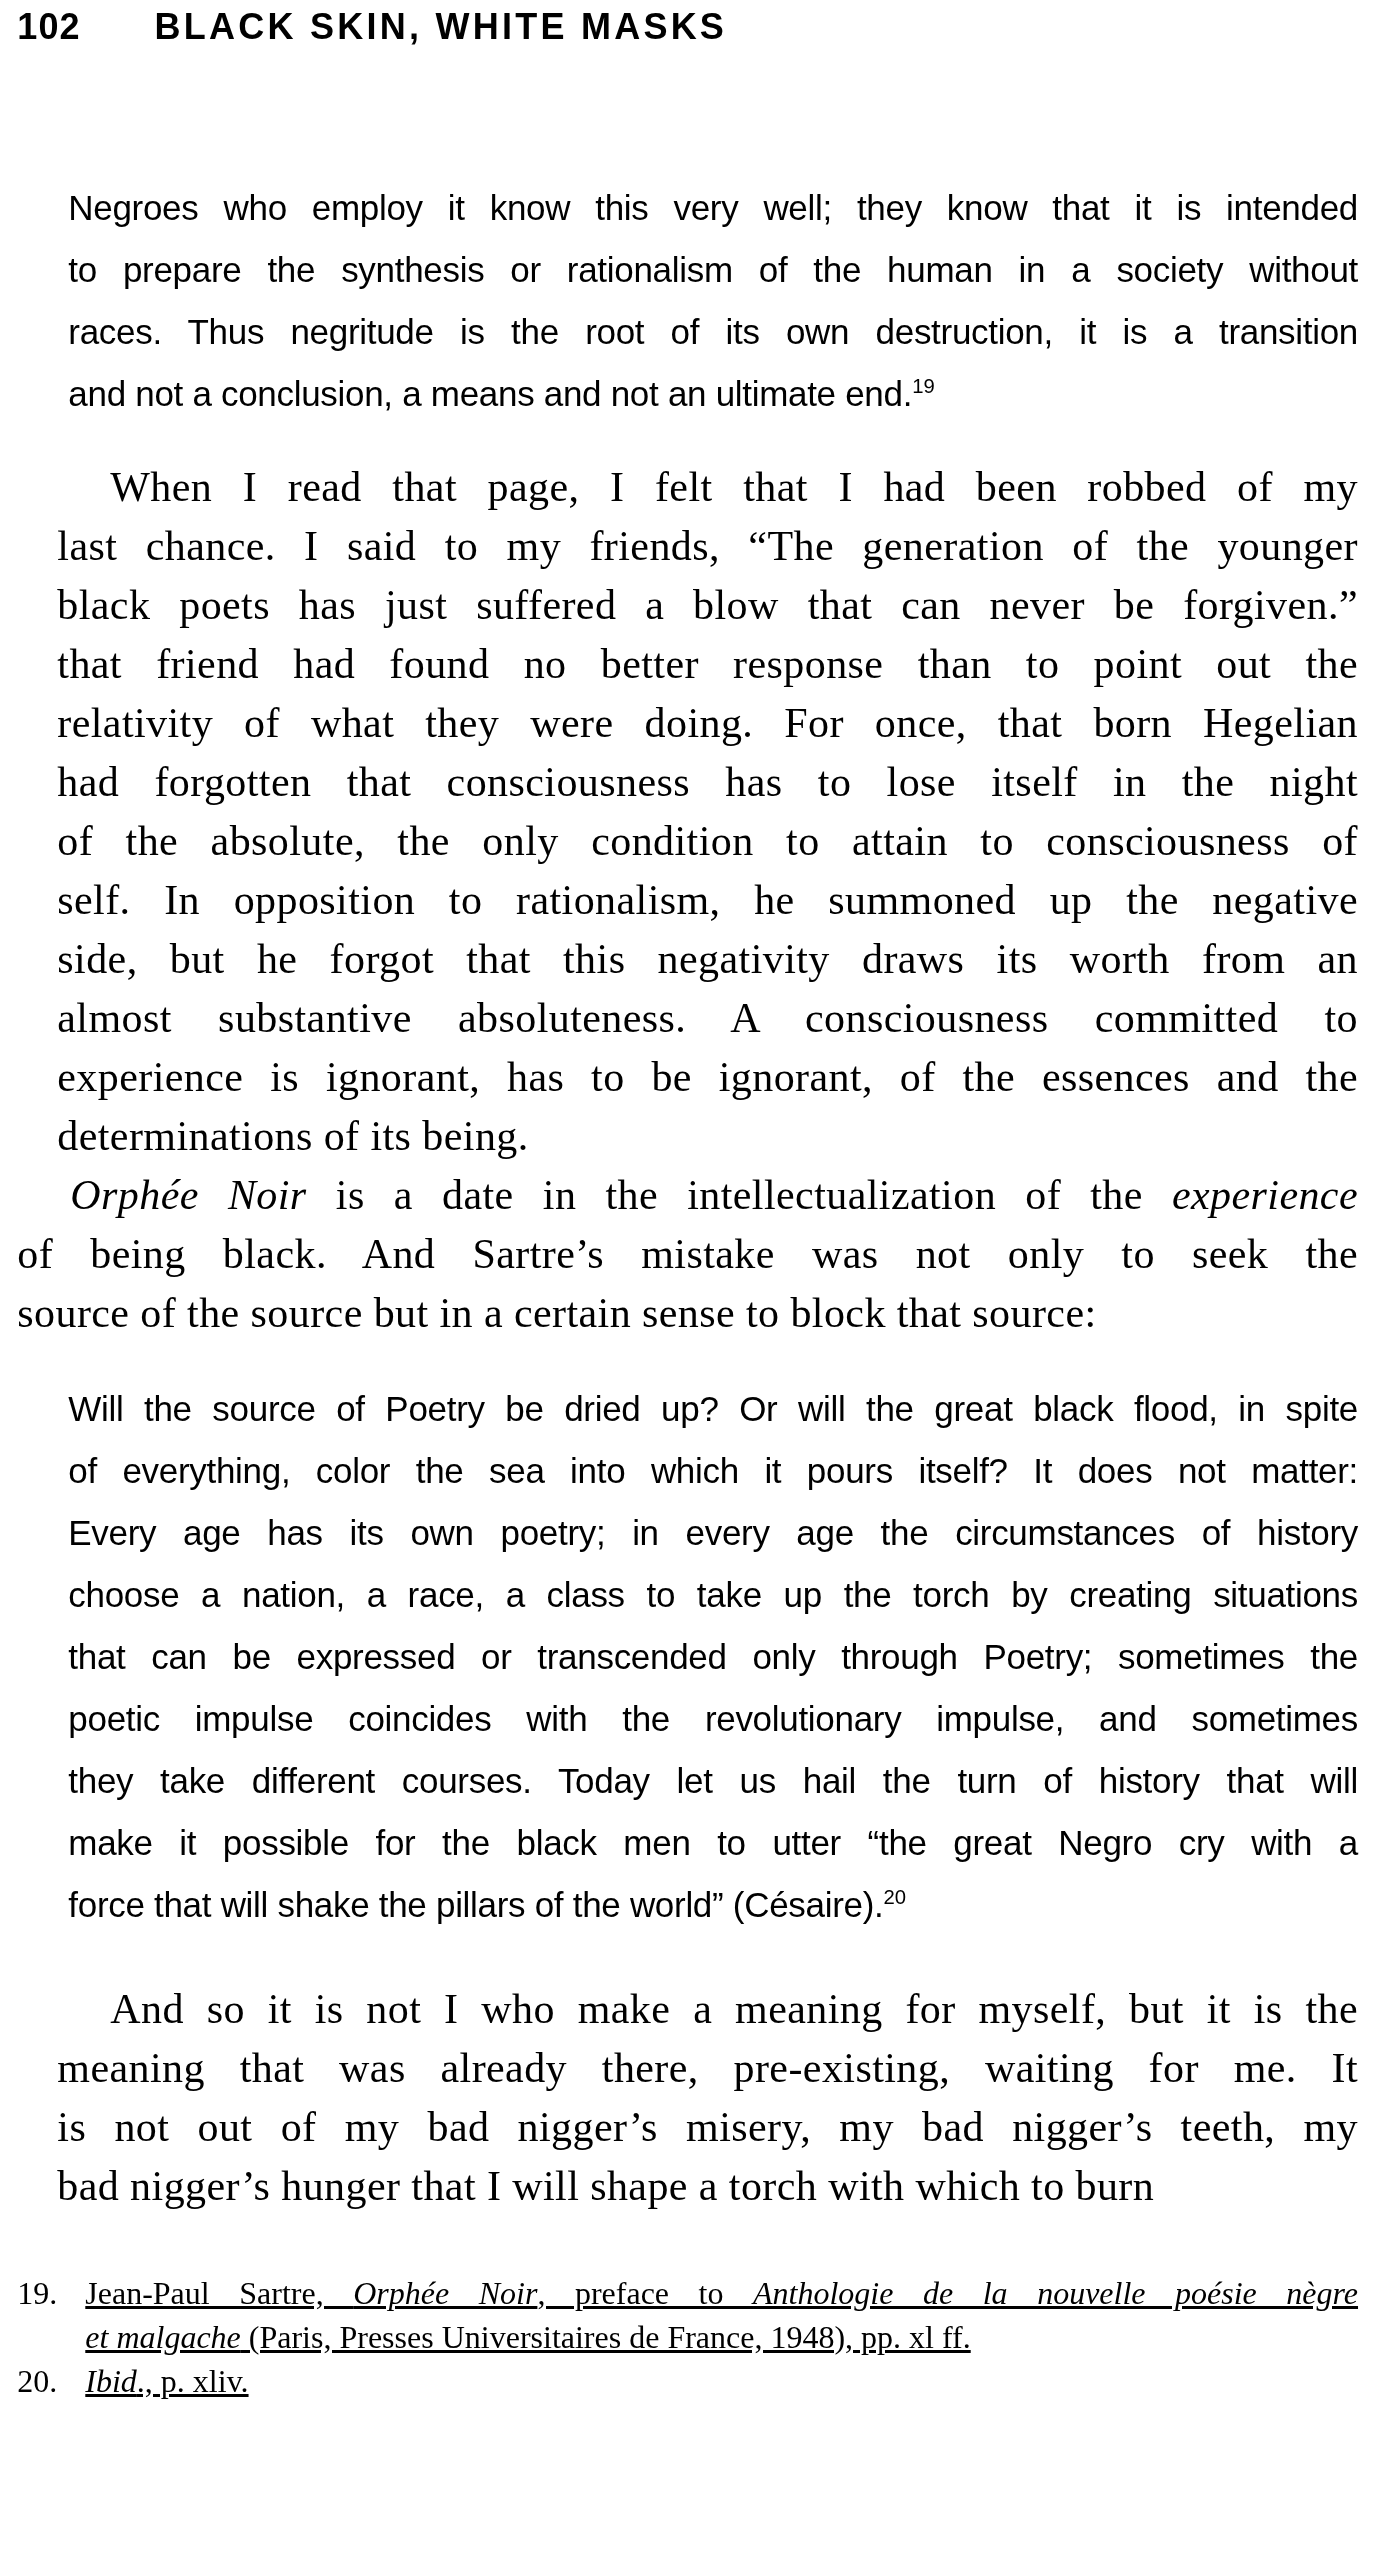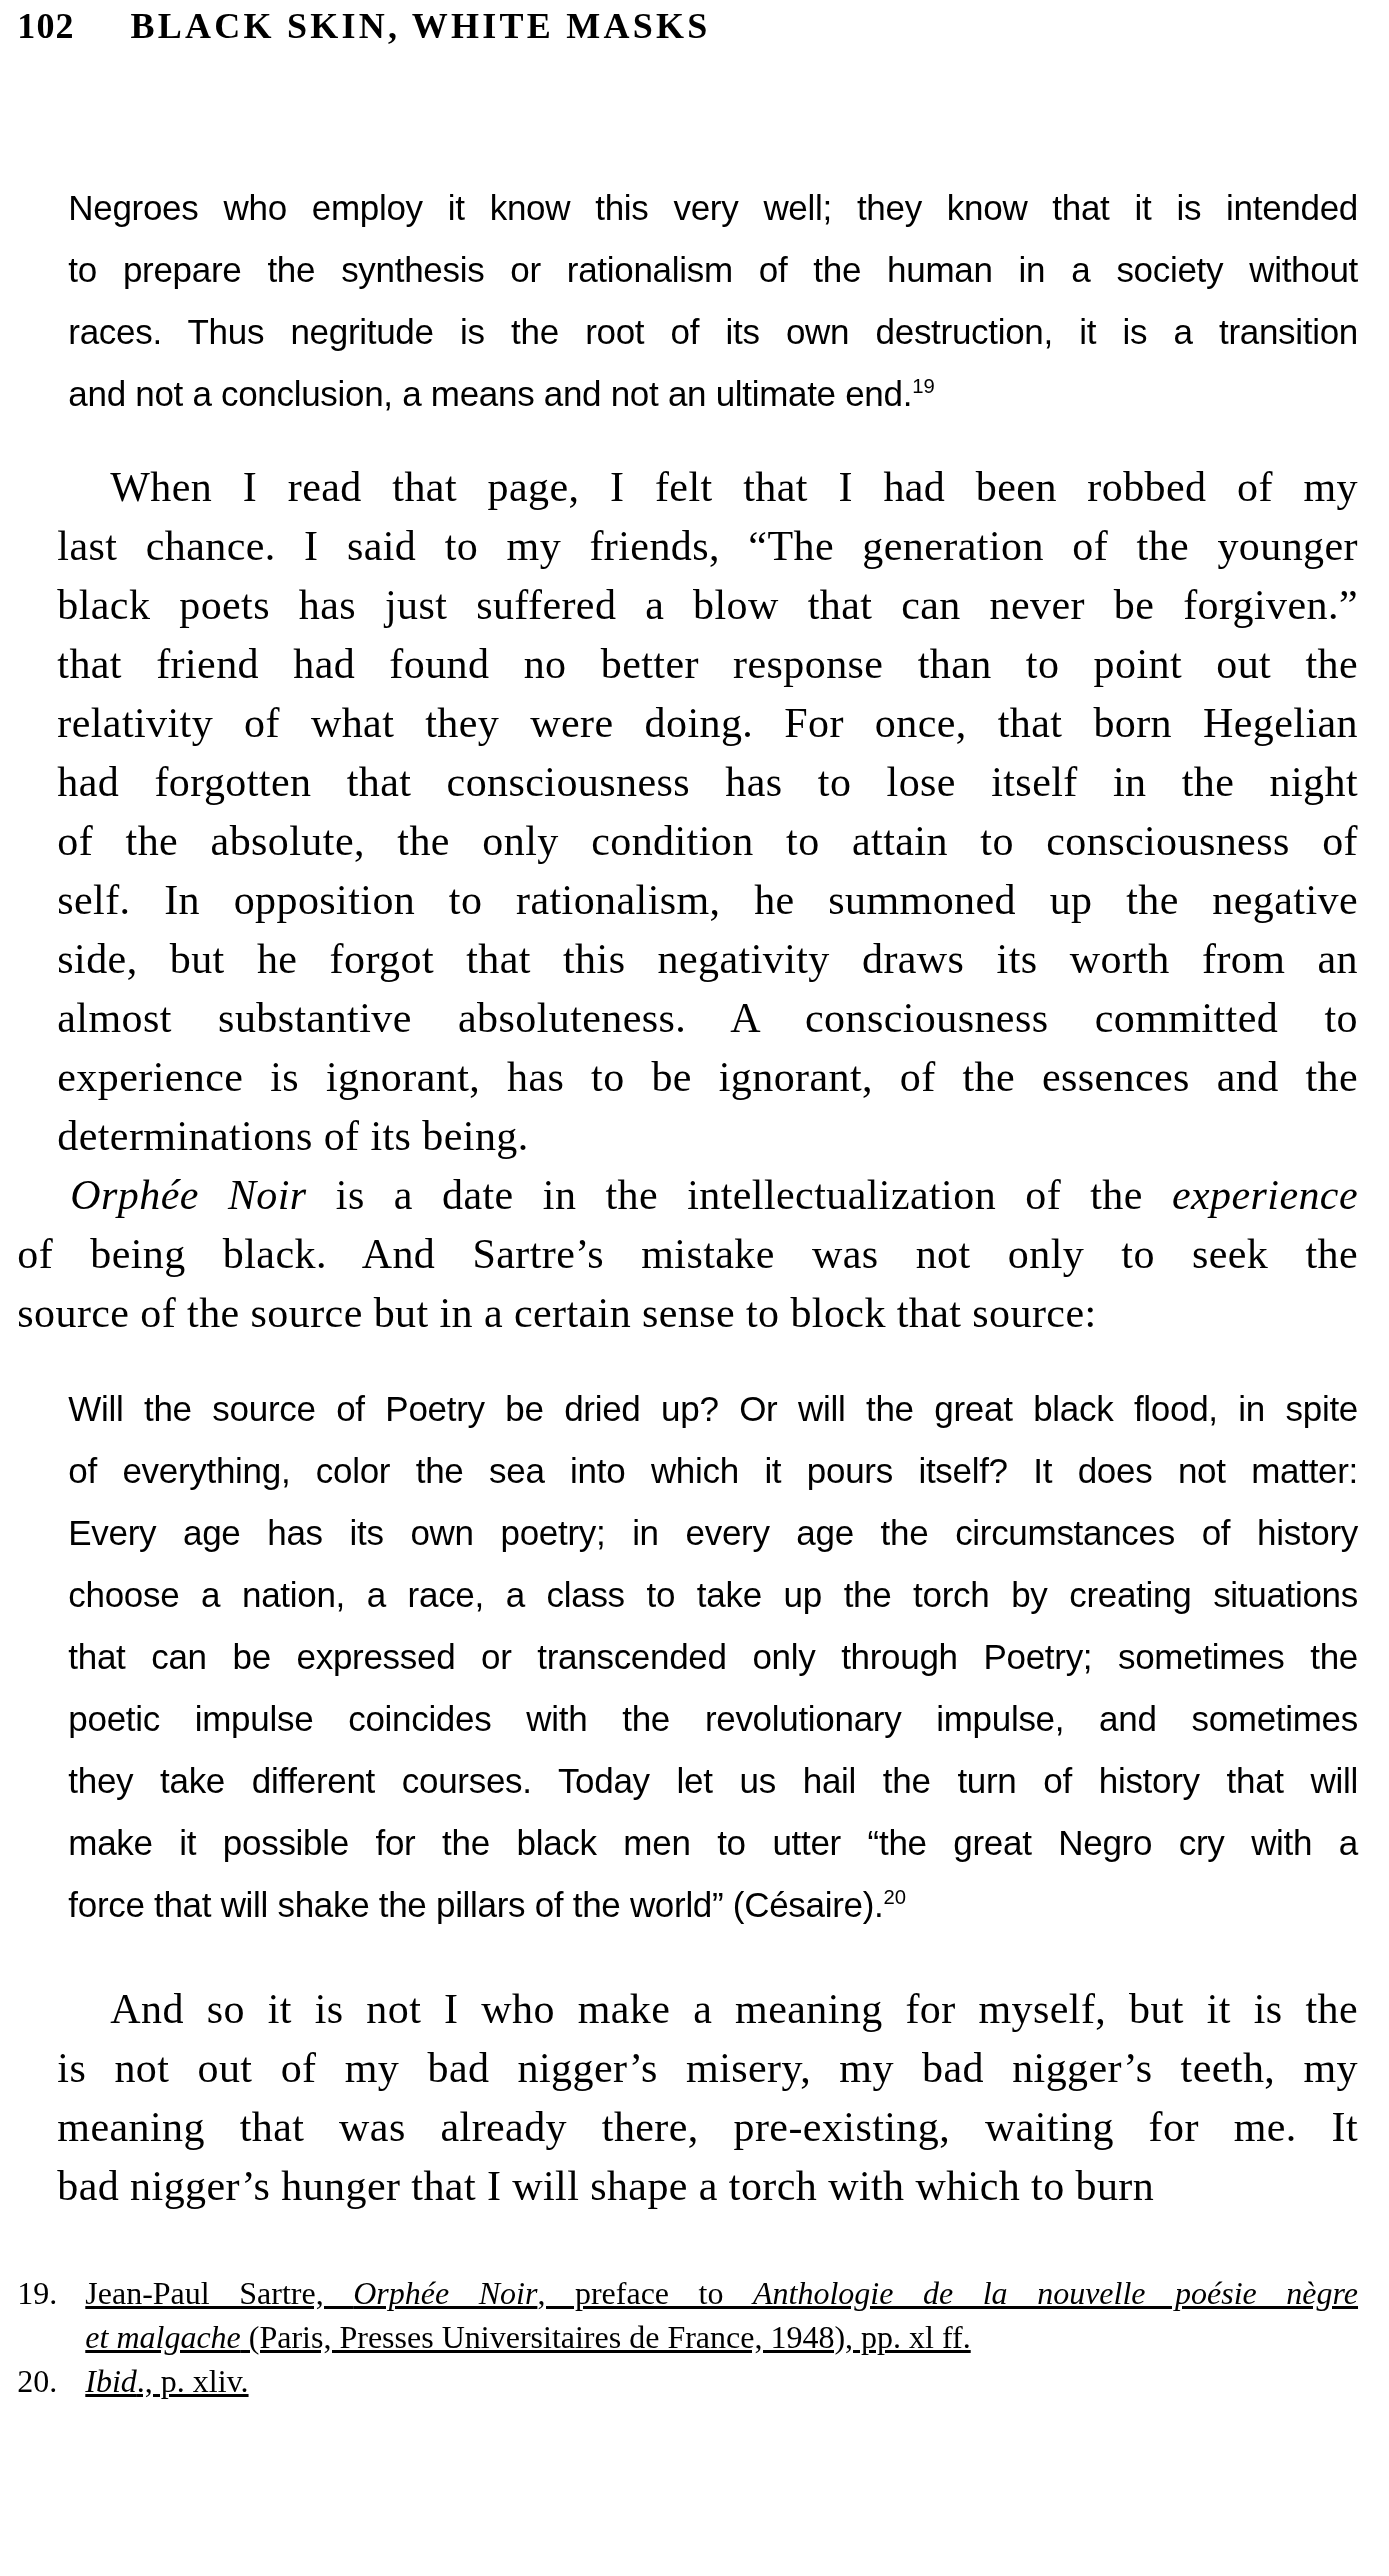--- a/index.html
+++ b/index.html
@@ -13,22 +13,22 @@
   .page {
     box-sizing: border-box;
     width: 1389px;
     height: 2576px;
     padding: 8px 31px 0 17.3px;
   }
   
   .running-head {
     display: flex;
     align-items: baseline;
-    gap: 56px;
-    font-family: Liberation Serif, serif;
+    gap: 74px;
+    font-family: Liberation Sans, sans-serif;
     font-size: 36px;
     line-height: 1.05;
     font-weight: 700;
   }
   .running-head .booktitle { letter-spacing: 0.09em; font-weight: 700; }
   .running-head .pagenum { letter-spacing: 0.03em; }
 
   
   .line {
     text-align: justify;
@@ -115,22 +115,22 @@
         <div class="line"><span>Every age has its own poetry; in every age the circumstances of history</span></div>
         <div class="line"><span>choose a nation, a race, a class to take up the torch by creating situations</span></div>
         <div class="line"><span>that can be expressed or transcended only through Poetry; sometimes the</span></div>
         <div class="line"><span>poetic impulse coincides with the revolutionary impulse, and sometimes</span></div>
         <div class="line"><span>they take different courses. Today let us hail the turn of history that will</span></div>
         <div class="line"><span>make it possible for the black men to utter “the great Negro cry with a</span></div>
         <div class="line last"><span>force that will shake the pillars of the world” (Césaire).</span><span class="sup">20</span></div>
       </div>
       <div class="para">
         <div class="line first"><span>And so it is not I who make a meaning for myself, but it is the</span></div>
+        <div class="line"><span>meaning that was already there, pre-existing, waiting for me. It</span></div>
         <div class="line"><span>is not out of my bad nigger’s misery, my bad nigger’s teeth, my</span></div>
-        <div class="line"><span>meaning that was already there, pre-existing, waiting for me. It</span></div>
         <div class="line last"><span>bad nigger’s hunger that I will shape a torch with which to burn</span></div>
       </div>
     </main>
 
   <section id="footnotes" class="footnotes">
       <div class="footnote">
         <span class="fn-num">19.</span>
         <div class="line"><span>Jean-Paul Sartre, </span><span class="it">Orphée Noir</span><span>, preface to </span><span class="it">Anthologie de la nouvelle poésie nègre</span></div>
         <div class="line last"><span class="it">et malgache</span><span> (Paris, Presses Universitaires de France, 1948), pp. xl ff.</span></div>
       </div>

